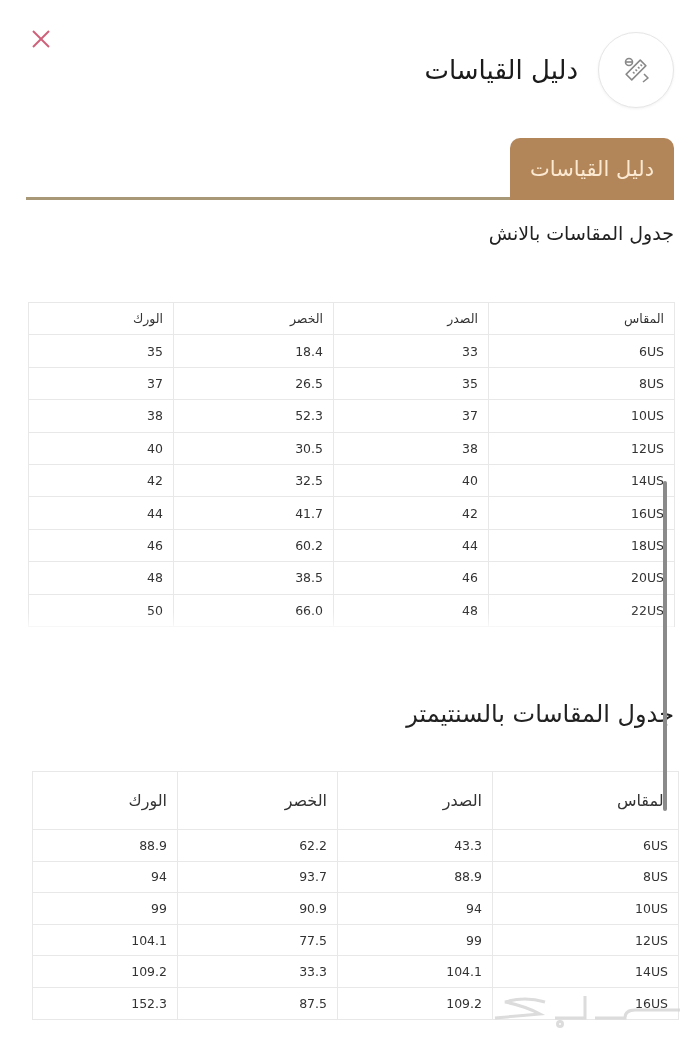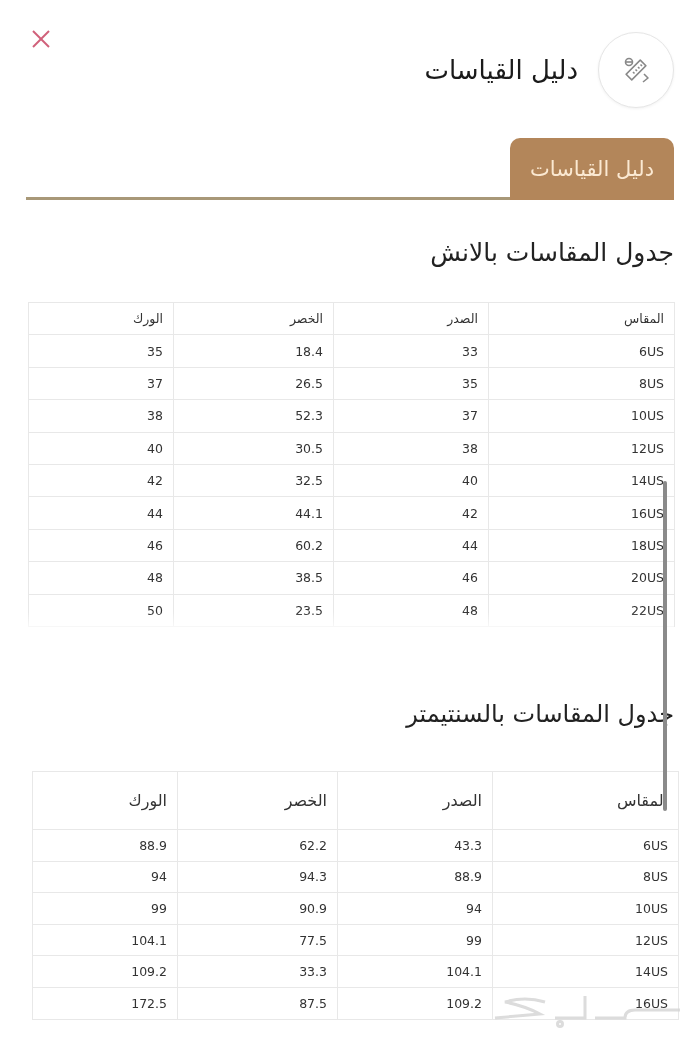--- a/index.html
+++ b/index.html
@@ -37,21 +37,21 @@
     position: absolute; right: 0; top: 0; width: 164px; height: 62px;
     background: #b3865a; border-radius: 10px 10px 0 0;
     color: #fbe9d2; font-size: 21px; direction: rtl;
     display: flex; align-items: center; justify-content: center;
     cursor: pointer;
   }
 
   .section-title {
     position: absolute; right: 26px; direction: rtl; color: #222;
   }
-  .t1 { top: 238px; font-size: 25px; }
+  .t1 { top: 222px; font-size: 19px; }
   .t2 { top: 700px; font-size: 24px; }
 
   table.size-table {
     position: absolute; border-collapse: collapse; direction: rtl;
     table-layout: fixed; color: #333;
   }
   table.size-table td, table.size-table th {
     border: 1px solid #e8e8e8; text-align: right; font-weight: normal;
     padding: 0 10px; white-space: nowrap; overflow: hidden;
   }
@@ -151,39 +151,39 @@
       </tr>
     <tr>
         <td>14US</td>
         <td>40</td>
         <td>32.5</td>
         <td>42</td>
       </tr>
     <tr>
         <td>16US</td>
         <td>42</td>
-        <td>44.1</td>
+        <td>41.7</td>
         <td>44</td>
       </tr>
     <tr>
         <td>18US</td>
         <td>44</td>
         <td>60.2</td>
         <td>46</td>
       </tr>
     <tr>
         <td>20US</td>
         <td>46</td>
         <td>38.5</td>
         <td>48</td>
       </tr>
     <tr>
         <td>22US</td>
         <td>48</td>
-        <td>23.5</td>
+        <td>66.0</td>
         <td>50</td>
       </tr>
   </tbody>
 </table>
 <div class="fade-bottom-1"></div>
 
 <div class="section-title t2">جدول المقاسات بالسنتيمتر</div>
 
 <table class="size-table tbl-cm">
   <colgroup>
@@ -203,21 +203,21 @@
   <tbody>
     <tr>
         <td>6US</td>
         <td>43.3</td>
         <td>62.2</td>
         <td>88.9</td>
       </tr>
     <tr>
         <td>8US</td>
         <td>88.9</td>
-        <td>94.3</td>
+        <td>93.7</td>
         <td>94</td>
       </tr>
     <tr>
         <td>10US</td>
         <td>94</td>
         <td>90.9</td>
         <td>99</td>
       </tr>
     <tr>
         <td>12US</td>
@@ -228,21 +228,21 @@
     <tr>
         <td>14US</td>
         <td>104.1</td>
         <td>33.3</td>
         <td>109.2</td>
       </tr>
     <tr>
         <td>16US</td>
         <td>109.2</td>
         <td>87.5</td>
-        <td>172.5</td>
+        <td>152.3</td>
       </tr>
   </tbody>
 </table>
 
 <div class="scrollbar"></div>
 
 <div class="watermark">
   <svg viewBox="0 0 200 40" fill="none" stroke="#d6d6d6" stroke-width="3">
     <path d="M195 22 L150 22 Q140 22 140 30 L110 30"></path>
     <path d="M100 8 L100 30 L70 30"></path>

